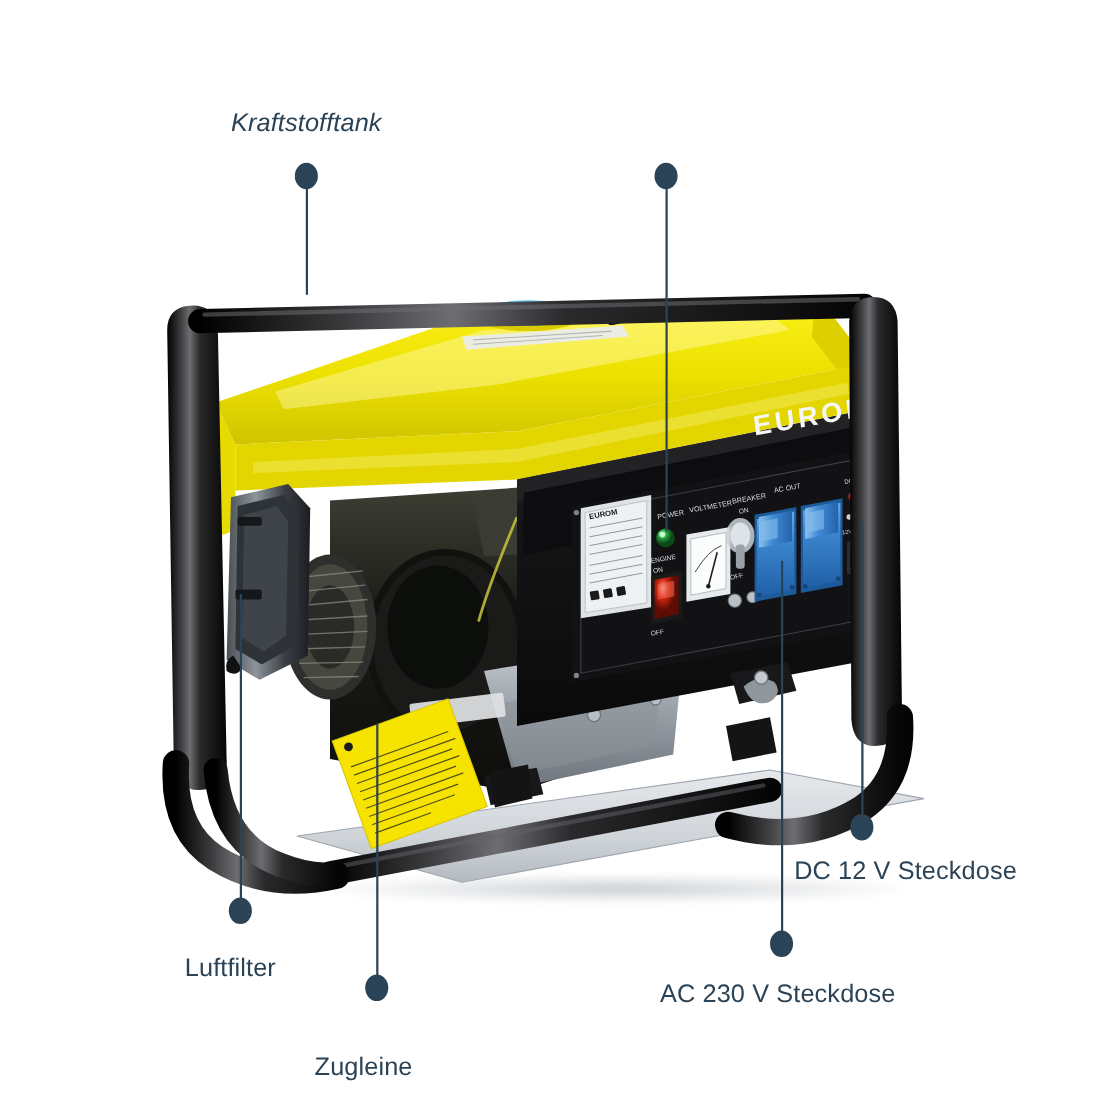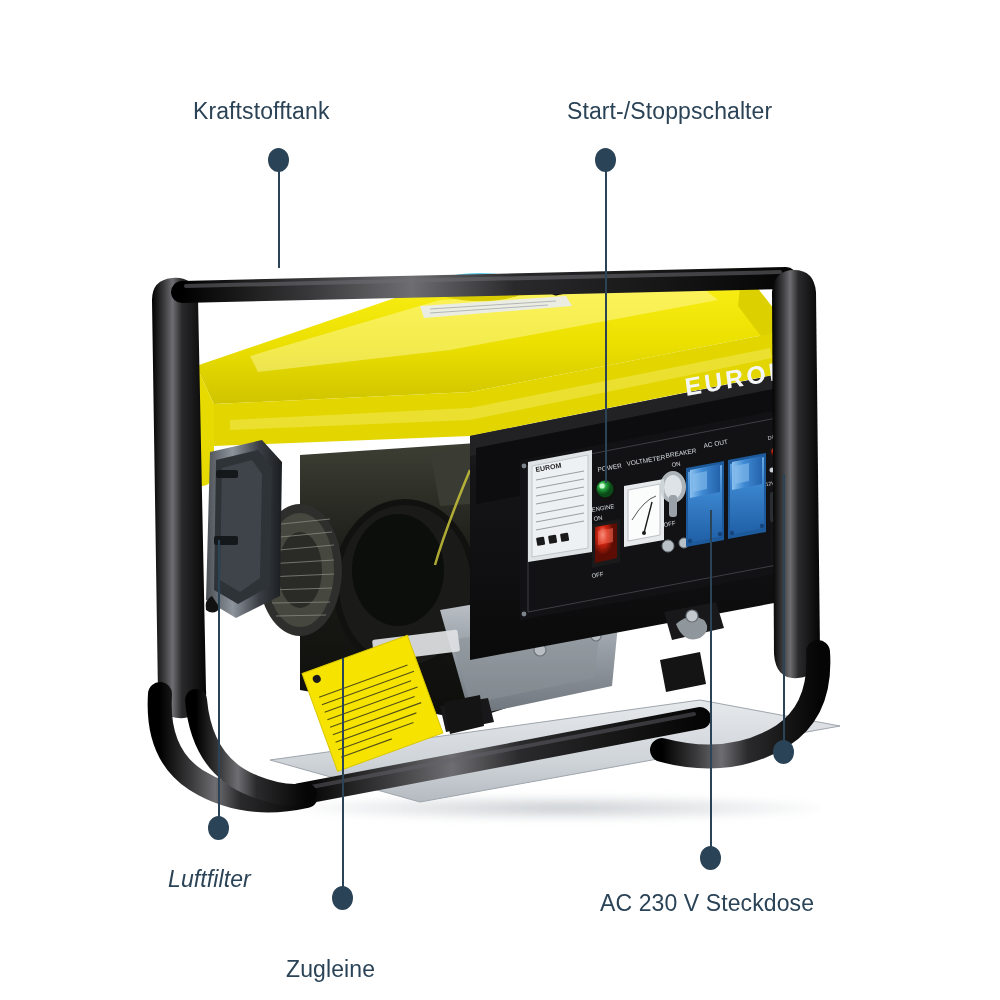--- a/index.html
+++ b/index.html
@@ -420,34 +420,34 @@
 
       <g>
         <path d="M444 702 L480 695 L484 726 L450 734 Z" fill="#141414"></path>
         <path d="M660 660 L700 652 L706 684 L666 692 Z" fill="#141414"></path>
       </g>
     </svg>
   </div>
 
   <div class="callout-dot" style="left:268px;top:148px;"></div>
   <div class="callout-line" style="left:278px;top:168px;height:100px;"></div>
-  <div class="callout-label" style="left:193px;top:100px;">Kraftstofftank</div>
+  <div class="callout-label" style="left:210px;top:100px;font-style:italic;">Kraftstofftank</div>
 
   <div class="callout-dot" style="left:595px;top:148px;"></div>
   <div class="callout-line" style="left:605px;top:168px;height:315px;"></div>
-  <div class="callout-label" style="left:567px;top:100px;">Start-/Stoppschalter</div>
 
   <div class="callout-line" style="left:783px;top:474px;height:268px;"></div>
   <div class="callout-dot" style="left:773px;top:740px;"></div>
+  <div class="callout-label" style="left:722px;top:780px;">DC 12 V Steckdose</div>
 
   <div class="callout-line" style="left:710px;top:510px;height:340px;"></div>
   <div class="callout-dot" style="left:700px;top:846px;"></div>
   <div class="callout-label" style="left:600px;top:892px;">AC 230 V Steckdose</div>
 
   <div class="callout-line" style="left:218px;top:540px;height:280px;"></div>
   <div class="callout-dot" style="left:208px;top:816px;"></div>
-  <div class="callout-label" style="left:168px;top:868px;font-style:italic;">Luftfilter</div>
+  <div class="callout-label" style="left:168px;top:868px;">Luftfilter</div>
 
   <div class="callout-line" style="left:342px;top:658px;height:232px;"></div>
   <div class="callout-dot" style="left:332px;top:886px;"></div>
   <div class="callout-label" style="left:286px;top:958px;">Zugleine</div>
 
 </div>
 
 </body></html>

